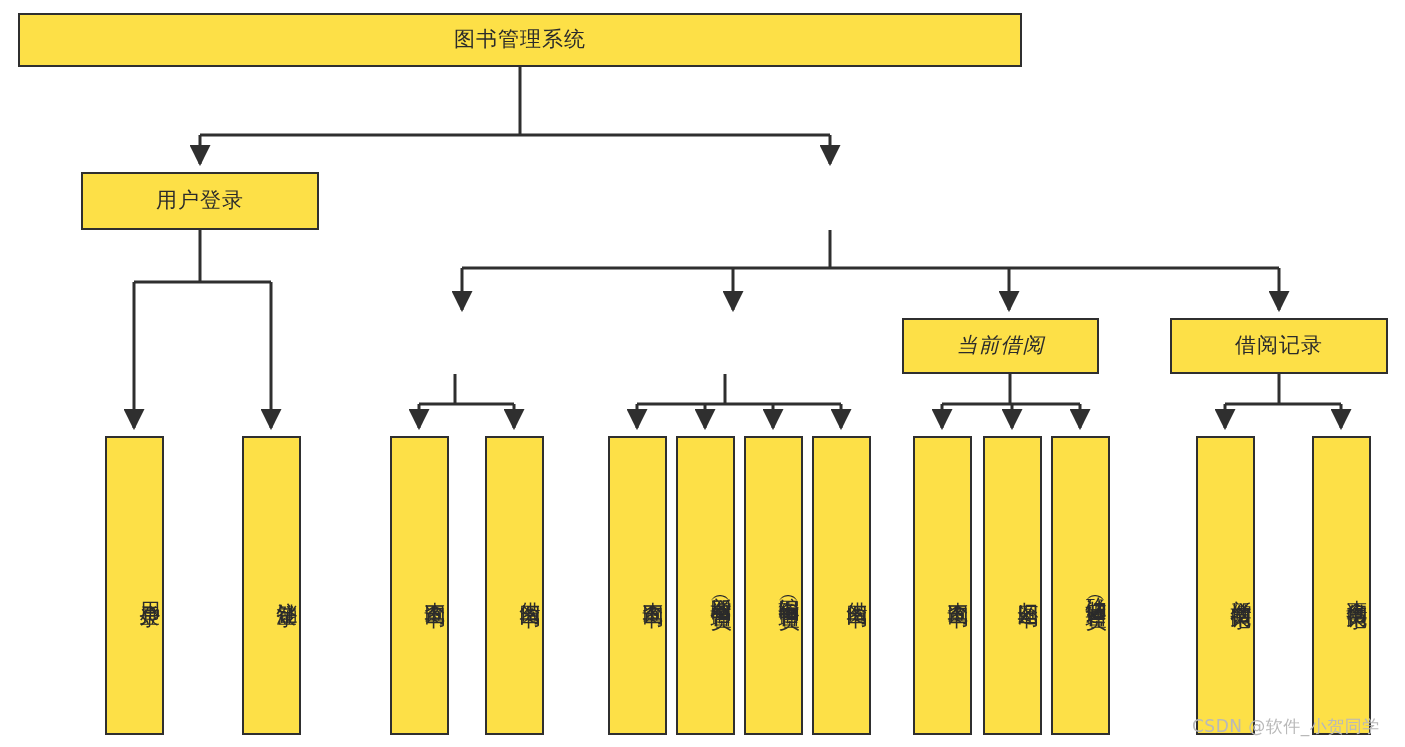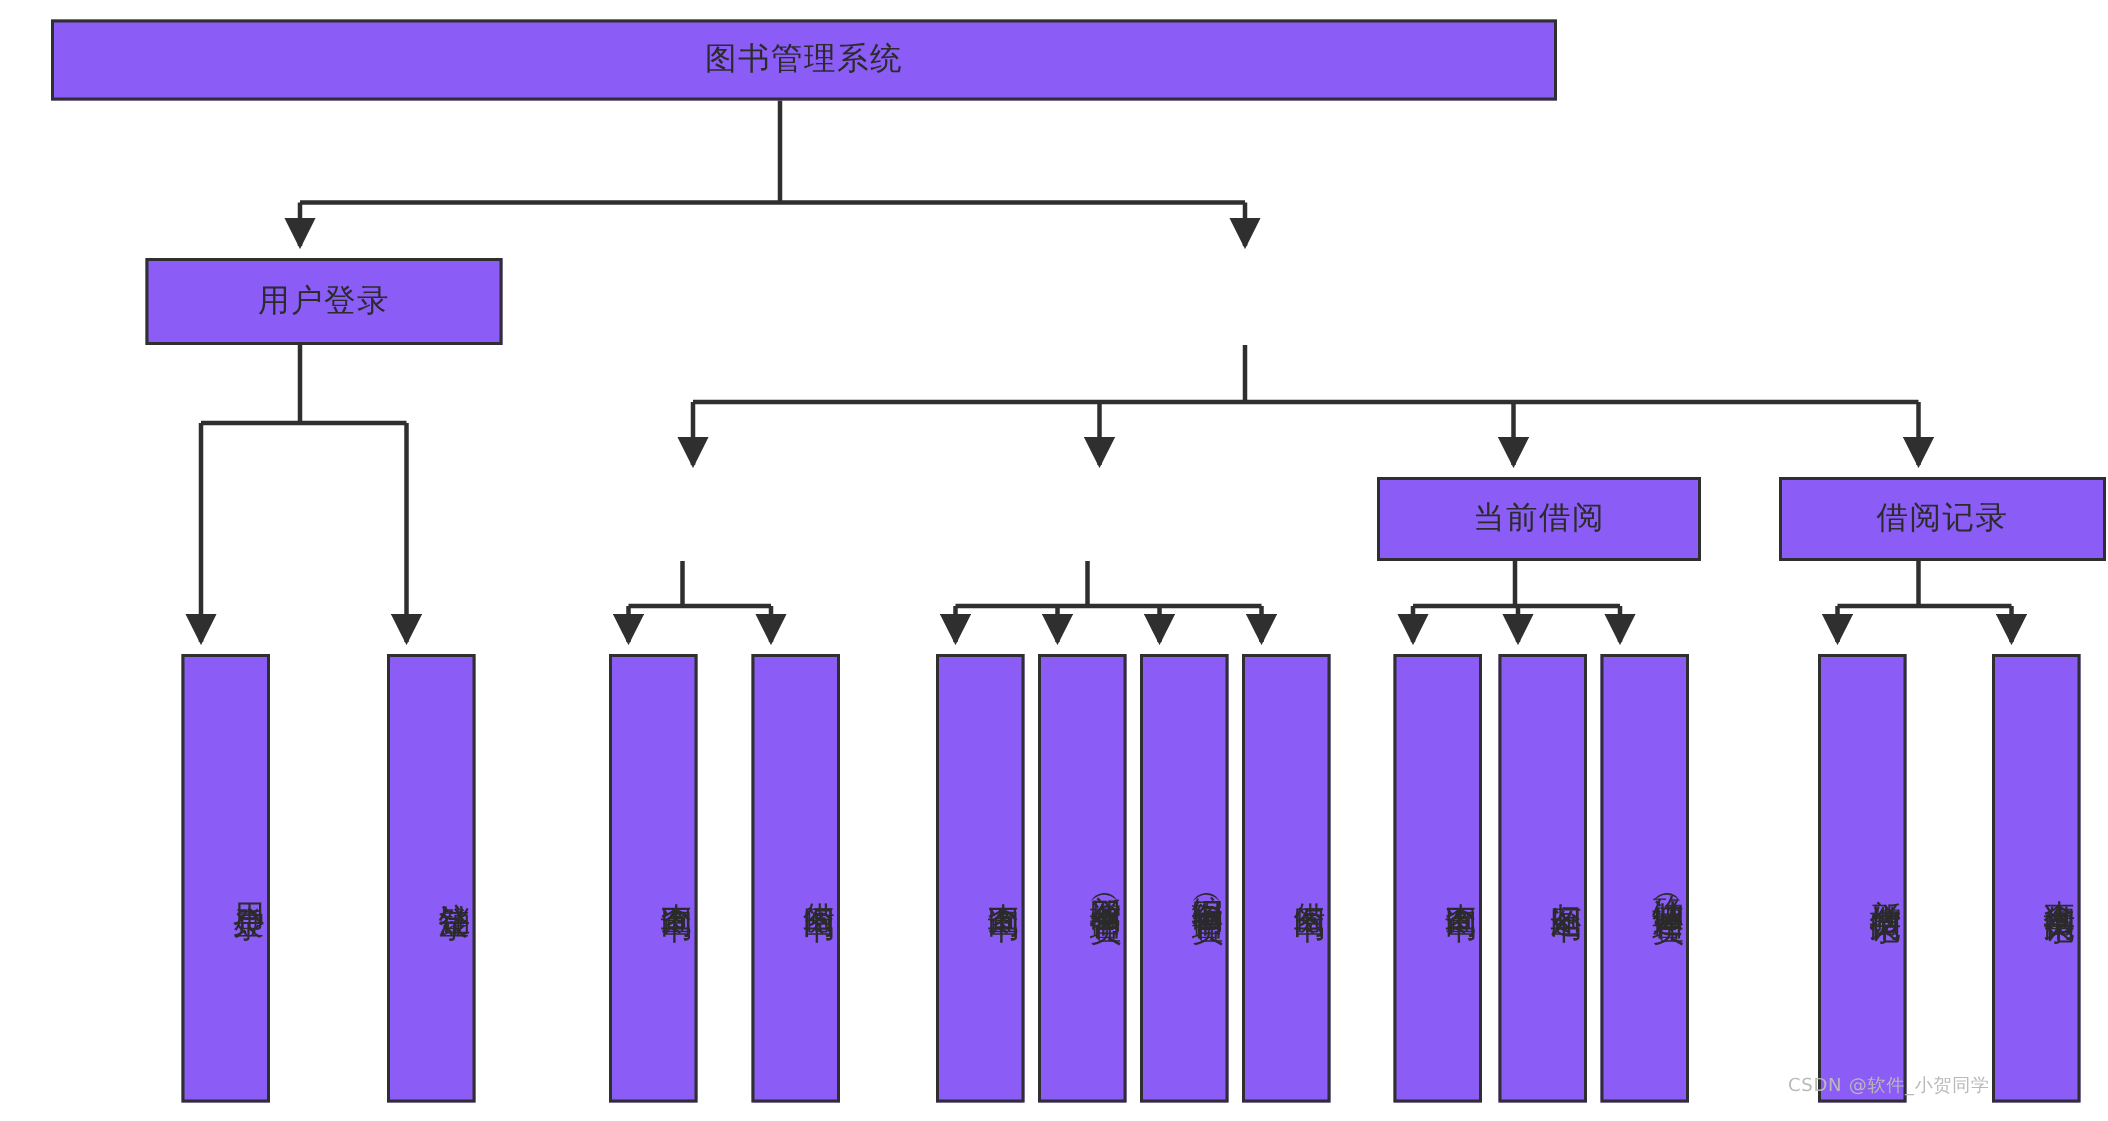--- a/index.html
+++ b/index.html
@@ -21,48 +21,47 @@
     position: absolute;
     left: 0;
     top: 0;
     width: 1405px;
     height: 747px;
     pointer-events: none;
   }
   .node {
     position: absolute;
     box-sizing: border-box;
-    background: #8b5cf6;
+    background: #fde047;
     border: 2px solid #2f2f2f;
     display: flex;
     align-items: center;
     justify-content: center;
     color: #2b2b2b;
     z-index: 2;
-    margin-left: 16px;
   }
   .node-h {
     font-size: 21px;
     letter-spacing: 1px;
     line-height: 1.1;
   }
   .node-v {
     font-size: 21px;
     letter-spacing: 2px;
     line-height: 1.15;
     writing-mode: vertical-rl;
     text-orientation: upright;
     padding-top: 6px;
     align-items: flex-start;
     justify-content: center;
     white-space: nowrap;
   }
   .watermark {
     position: absolute;
-    font-size: 12px;
+    font-size: 17px;
     color: #b9b9b9;
     letter-spacing: 0.5px;
     white-space: nowrap;
     z-index: 5;
   }
 </style>
 </head>
 <body>
 
 <div id="canvas" style="background: rgb(255, 255, 255);">
@@ -114,21 +113,21 @@
       <path d="M 1225 404 L 1341 404"></path>
       <path d="M 1225 404 L 1225 428" marker-end="url(#arrow)"></path>
       <path d="M 1341 404 L 1341 428" marker-end="url(#arrow)"></path>
     </g>
   </svg>
 
   <div class="node node-h" style="left: 18px; top: 13px; width: 1004px; height: 54px; border-color: rgb(47, 47, 47); color: rgb(43, 43, 43);">图书管理系统</div>
 
   <div class="node node-h" style="left: 81px; top: 172px; width: 238px; height: 58px; border-color: rgb(47, 47, 47); color: rgb(43, 43, 43);">用户登录</div>
 
-  <div class="node node-h" style="left: 902px; top: 318px; width: 216px; height: 56px; border-color: rgb(47, 47, 47); color: rgb(43, 43, 43);">当前借阅</div>
+  <div class="node node-h" style="left: 902px; top: 318px; width: 197px; height: 56px; border-color: rgb(47, 47, 47); color: rgb(43, 43, 43); font-style: italic;">当前借阅</div>
   <div class="node node-h" style="left: 1170px; top: 318px; width: 218px; height: 56px; border-color: rgb(47, 47, 47); color: rgb(43, 43, 43);">借阅记录</div>
 
   <div class="node node-v" style="left: 105px; top: 436px; width: 59px; height: 299px; border-color: rgb(47, 47, 47); color: rgb(43, 43, 43);">用户登录</div>
   <div class="node node-v" style="left: 242px; top: 436px; width: 59px; height: 299px; border-color: rgb(47, 47, 47); color: rgb(43, 43, 43);">注销登录</div>
   <div class="node node-v" style="left: 390px; top: 436px; width: 59px; height: 299px; border-color: rgb(47, 47, 47); color: rgb(43, 43, 43);">查询图书</div>
   <div class="node node-v" style="left: 485px; top: 436px; width: 59px; height: 299px; border-color: rgb(47, 47, 47); color: rgb(43, 43, 43);">借阅图书</div>
   <div class="node node-v" style="left: 608px; top: 436px; width: 59px; height: 299px; border-color: rgb(47, 47, 47); color: rgb(43, 43, 43);">查询图书</div>
   <div class="node node-v" style="left: 676px; top: 436px; width: 59px; height: 299px; border-color: rgb(47, 47, 47); color: rgb(43, 43, 43);">新增图书（管理员）</div>
   <div class="node node-v" style="left: 744px; top: 436px; width: 59px; height: 299px; border-color: rgb(47, 47, 47); color: rgb(43, 43, 43);">编辑图书（管理员）</div>
   <div class="node node-v" style="left: 812px; top: 436px; width: 59px; height: 299px; border-color: rgb(47, 47, 47); color: rgb(43, 43, 43);">借阅图书</div>

